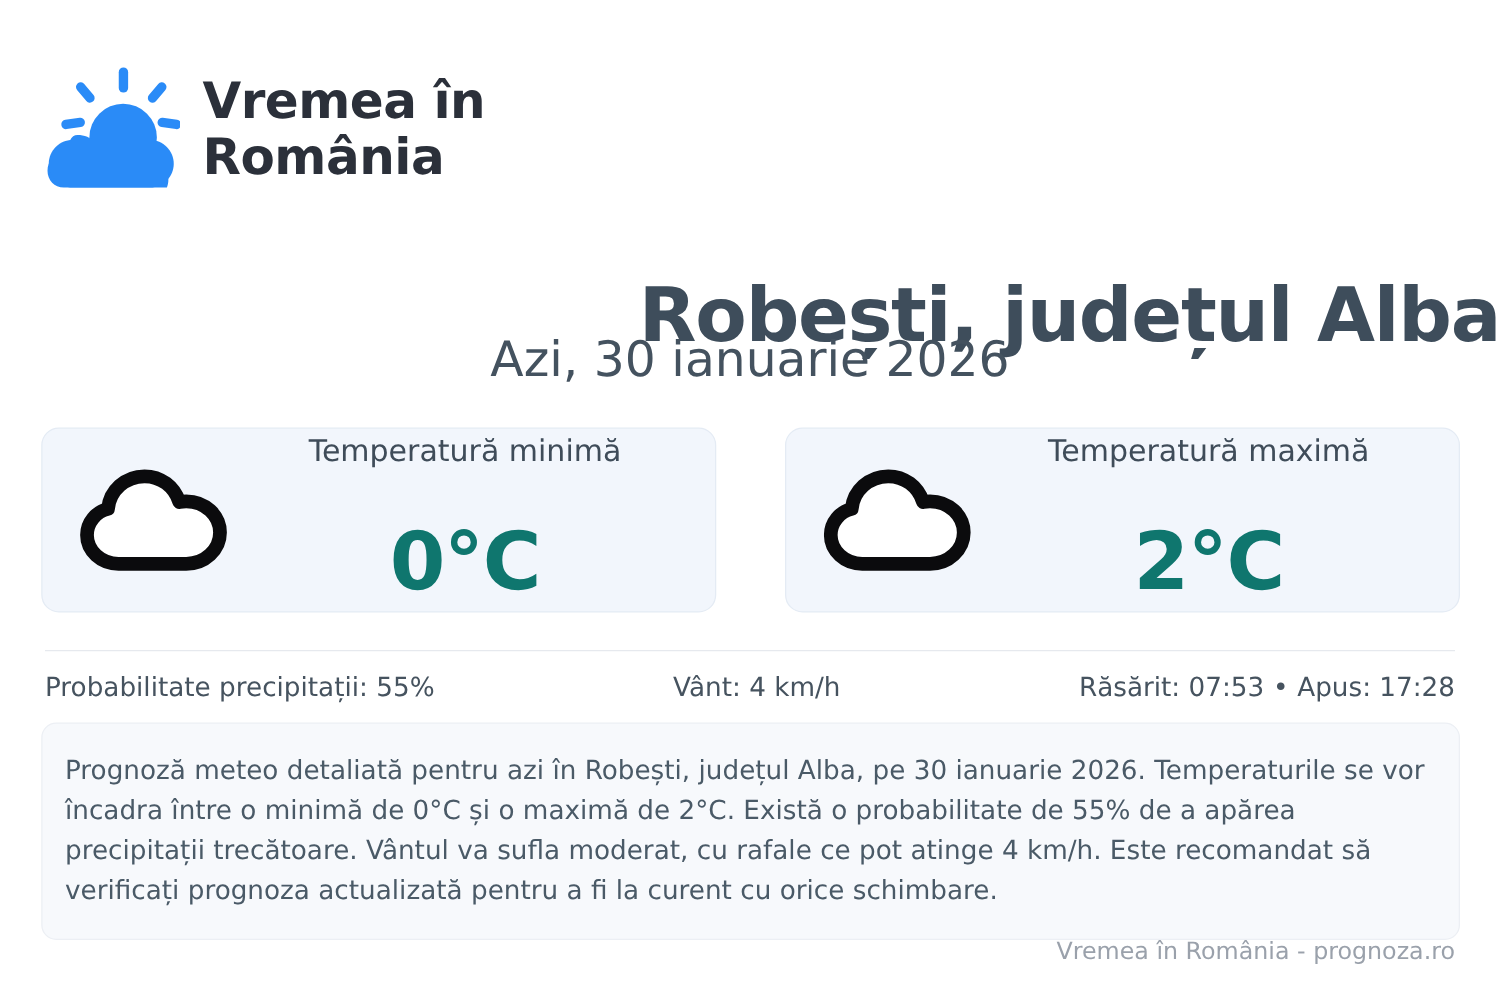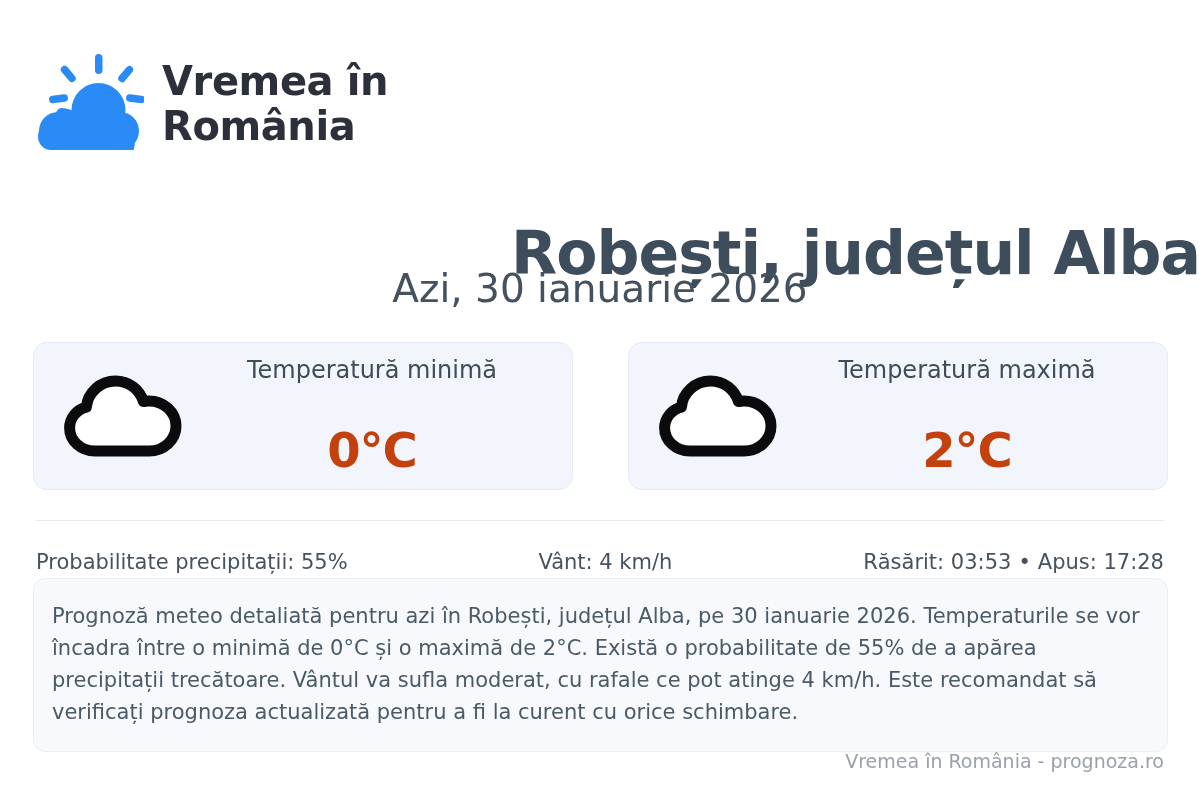--- a/index.html
+++ b/index.html
@@ -108,23 +108,23 @@
     margin-left: 4px;
   }
   .card-label {
     font-size: 24px;
     font-weight: 400;
     color: #3f4c59;
     line-height: 1.1;
     margin-bottom: 2px;
   }
   .card-value {
-    font-size: 48px;
+    font-size: 64px;
     font-weight: 700;
-    color: #c2410c;
+    color: #0f766e;
     line-height: 1.05;
     letter-spacing: -1px;
     margin-top: 40px;
   }
 
   
   .divider {
     position: absolute;
     left: 36px;
     top: 520px;
@@ -139,21 +139,20 @@
     width: 1128px;
     display: flex;
     align-items: center;
     justify-content: space-between;
     font-size: 21px;
     color: #46535f;
     line-height: 1.2;
   }
   .stat {
     white-space: nowrap;
-    margin-top: 12px;
   }
   .stat-left  { text-align: left; }
   .stat-mid   { text-align: left; }
   .stat-right { text-align: right; }
   .stat-sep {
     padding: 0 7px;
     color: #46535f;
   }
 
   
@@ -230,21 +229,21 @@
     </div>
 
   </div>
 
   <div class="divider"></div>
 
   <div class="stats">
     <div class="stat stat-left">Probabilitate precipitații: 55%</div>
     <div class="stat stat-mid">Vânt: 4 km/h</div>
     <div class="stat stat-right">
-      <span>Răsărit: 03:53</span><span class="stat-sep">•</span><span>Apus: 17:28</span>
+      <span>Răsărit: 07:53</span><span class="stat-sep">•</span><span>Apus: 17:28</span>
     </div>
   </div>
 
   <div class="description">Prognoză meteo detaliată pentru azi în Robești, județul Alba, pe 30 ianuarie 2026. Temperaturile se vor încadra între o minimă de 0°C și o maximă de 2°C. Există o probabilitate de 55% de a apărea precipitații trecătoare. Vântul va sufla moderat, cu rafale ce pot atinge 4 km/h. Este recomandat să verificați prognoza actualizată pentru a fi la curent cu orice schimbare.</div>
 
   <div class="footer">Vremea în România - prognoza.ro</div>
 
 </div>
 
 </body></html>

